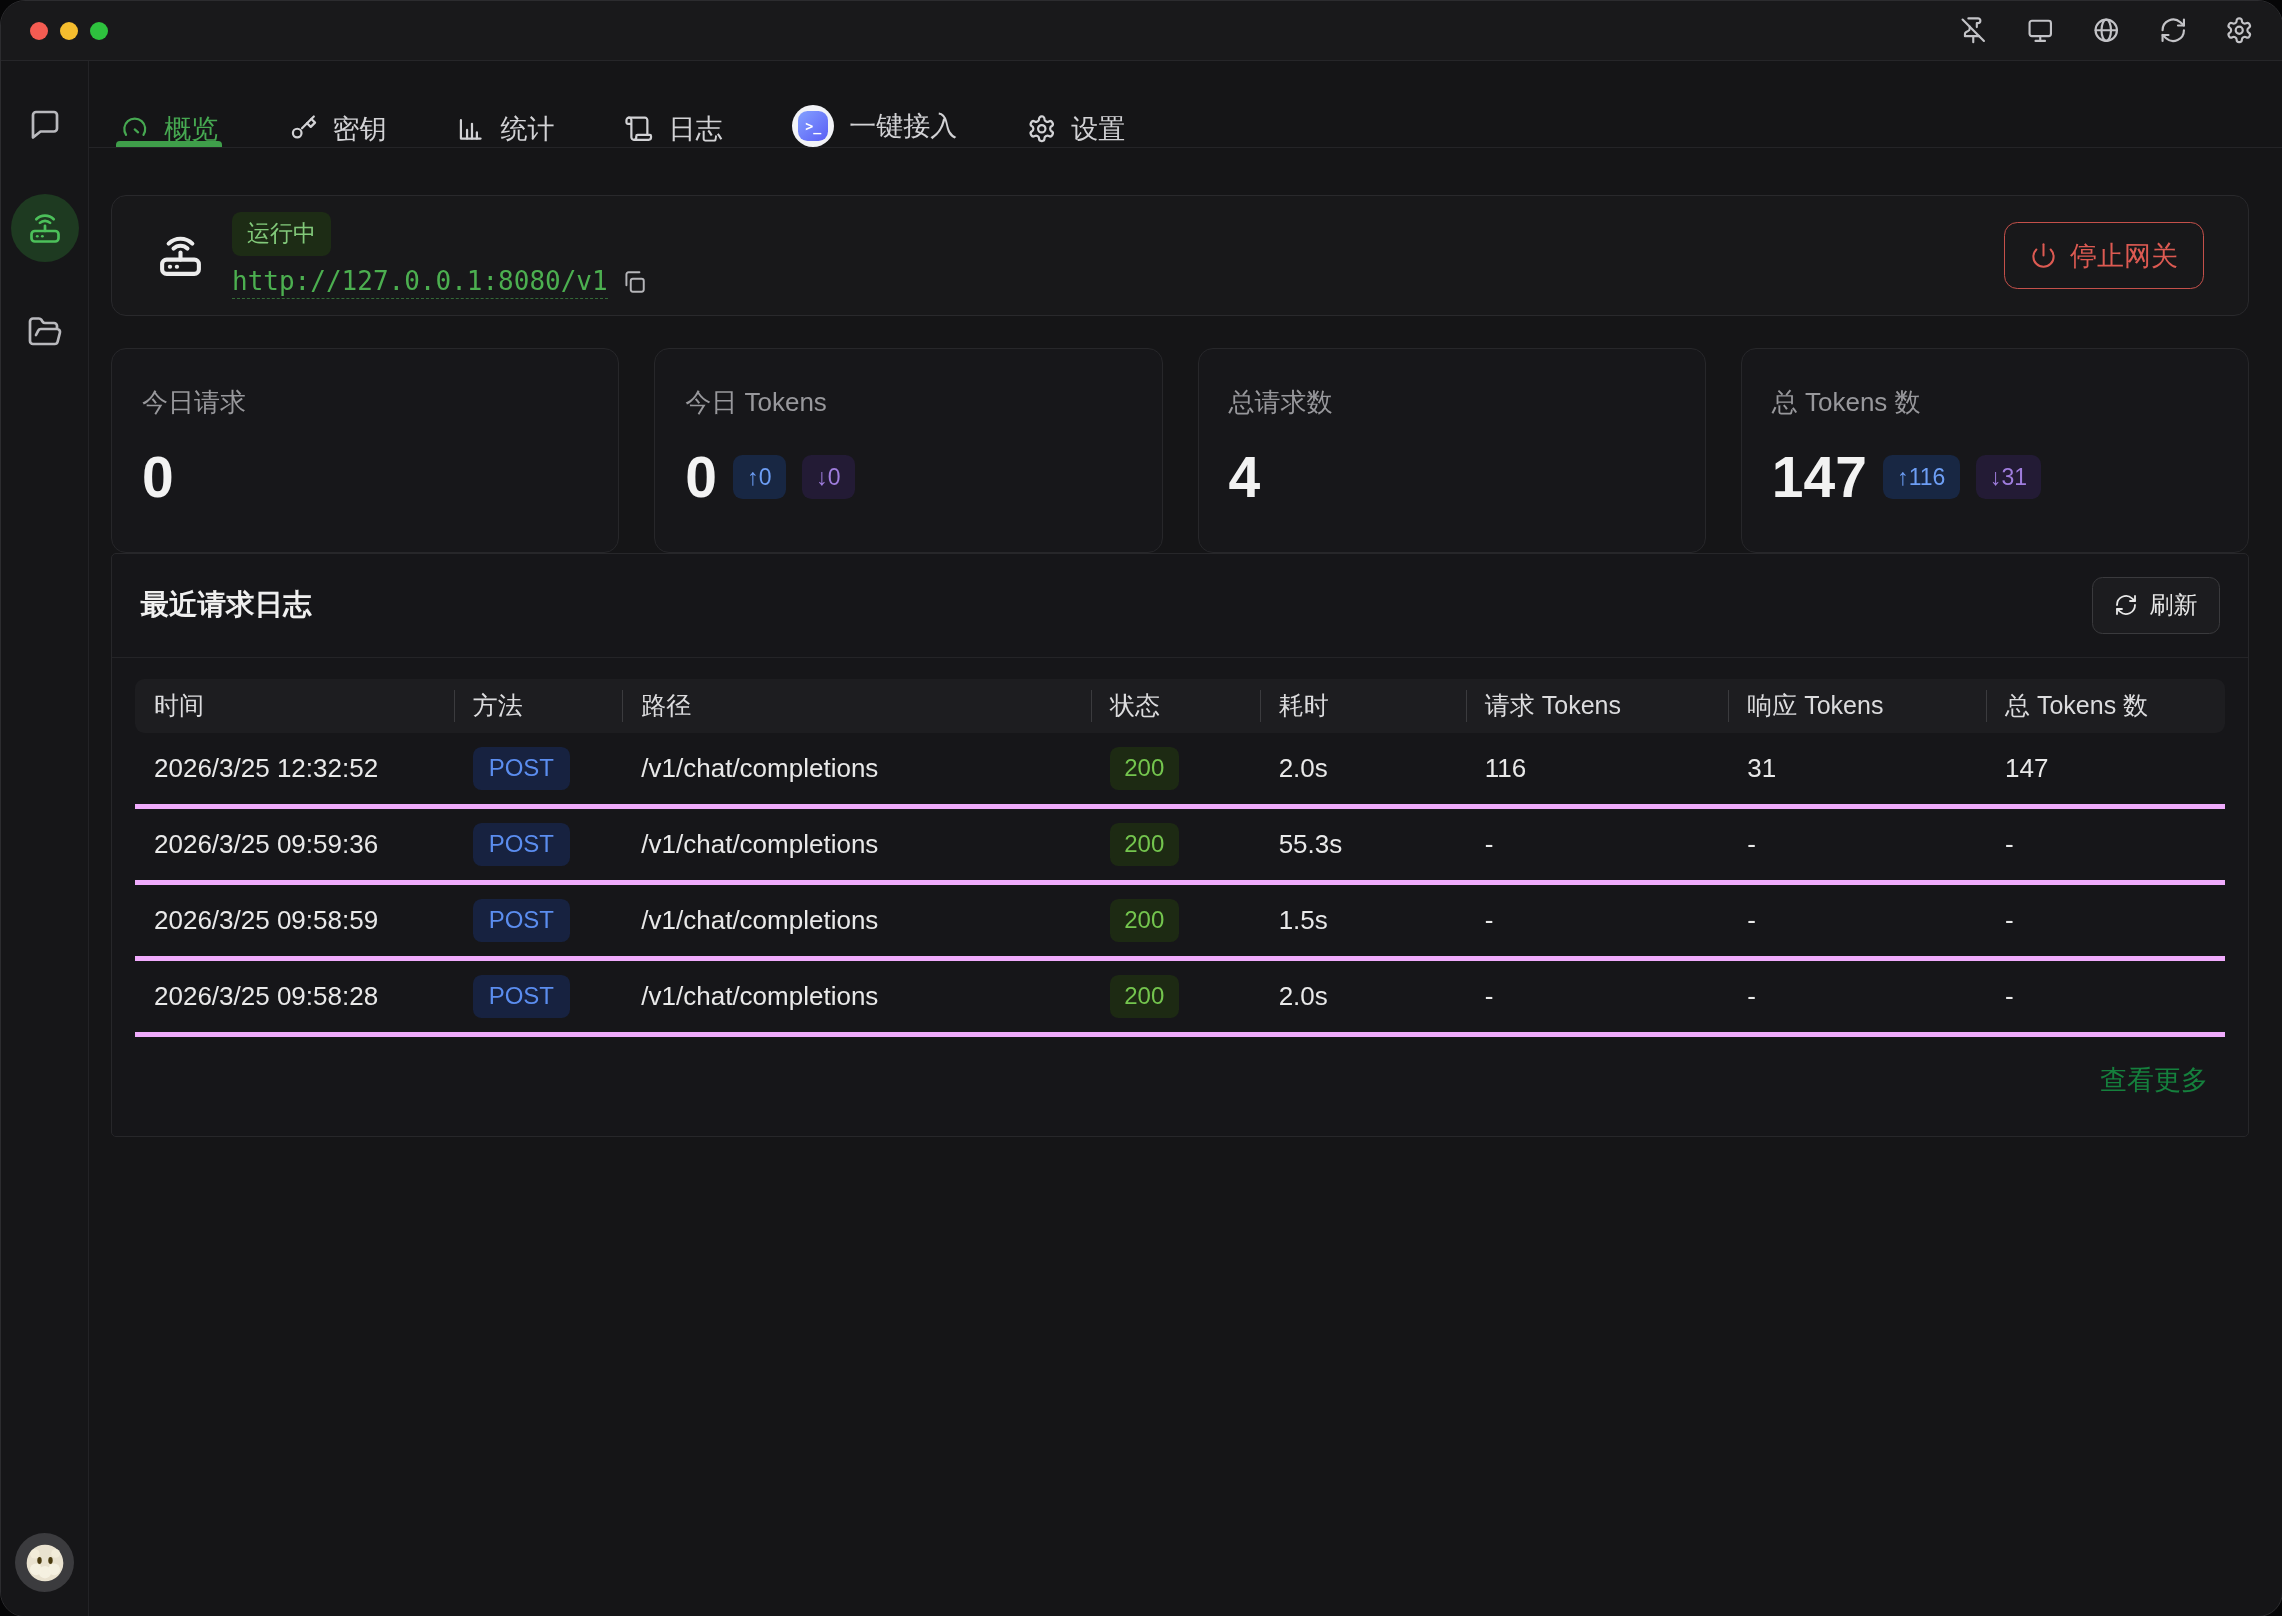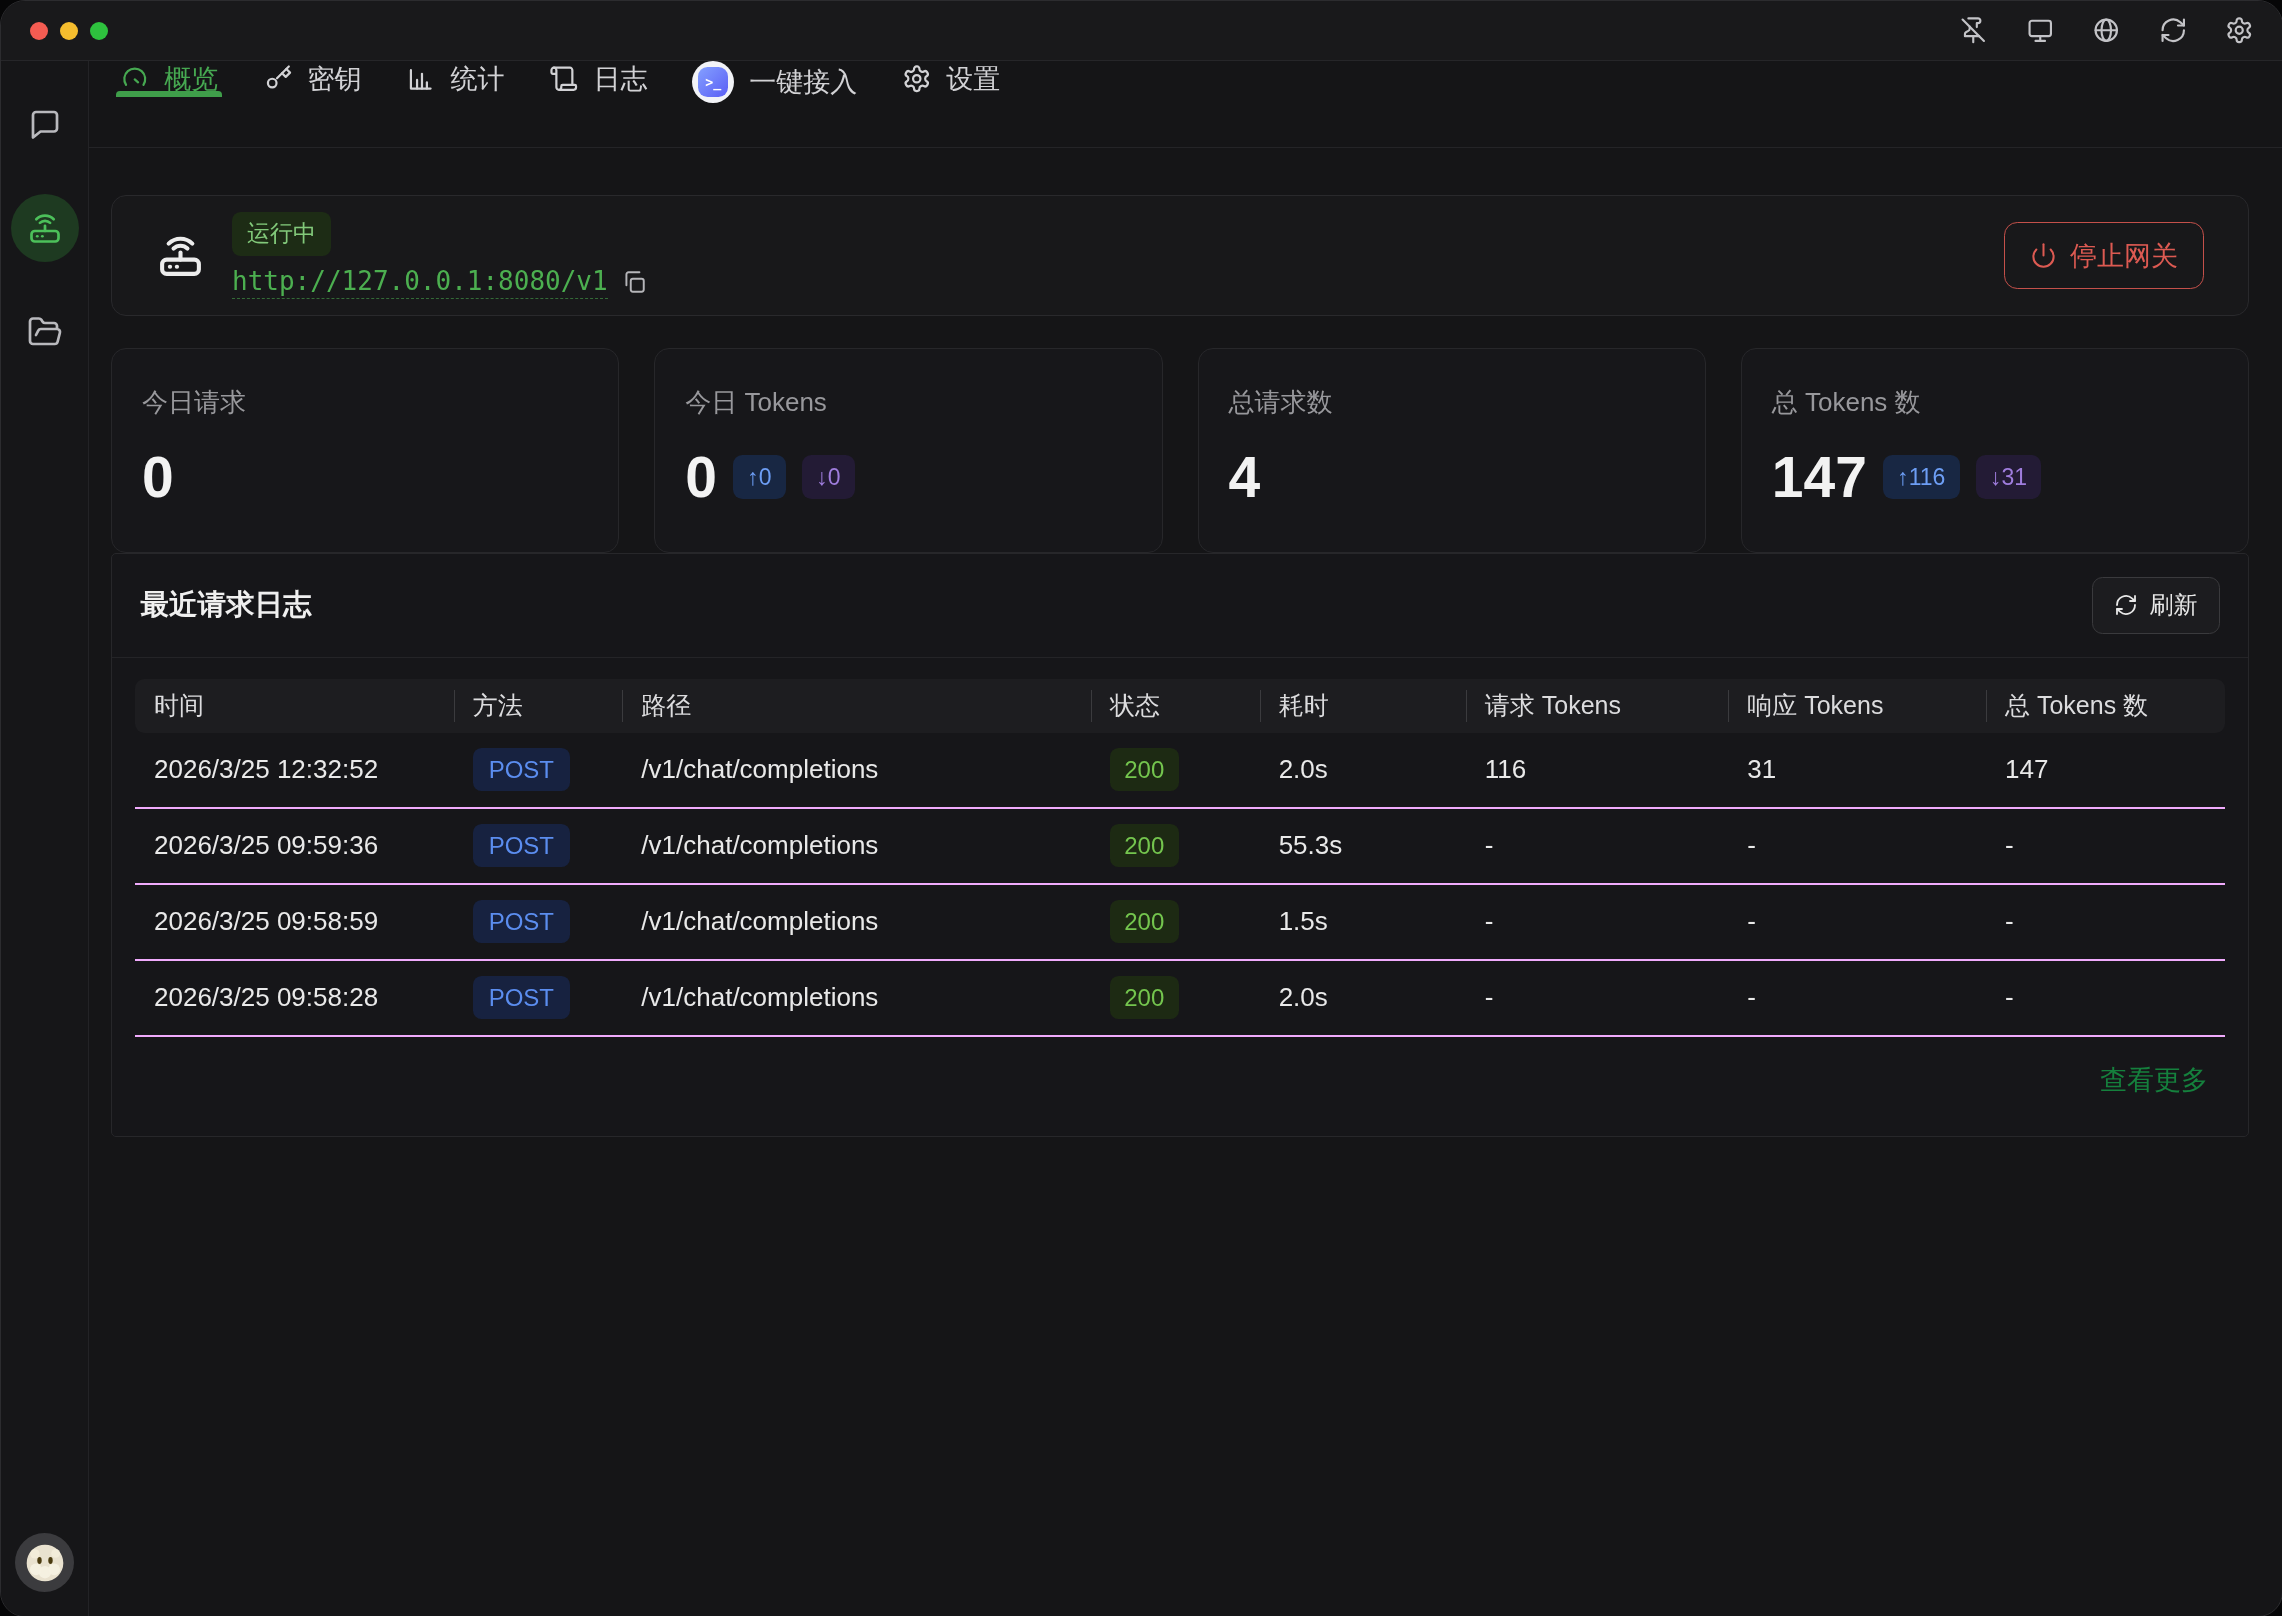--- a/index.html
+++ b/index.html
@@ -34,21 +34,21 @@
   .side-top { display: flex; flex-direction: column; align-items: center; gap: 36px; }
   .side-item { width: 68px; height: 68px; border-radius: 50%; display: flex; align-items: center; justify-content: center; color: #b9b9bd; cursor: pointer; }
   .side-item svg { width: 36px; height: 36px; }
   .side-item.active { background: #1e3a21; color: #4cc05a; }
   .avatar { width: 59px; height: 59px; border-radius: 50%; background: #3b3b3e; display: flex; align-items: center; justify-content: center; overflow: hidden; cursor: pointer; }
   .avatar svg { width: 44px; height: 44px; }
 
   .main { flex: 1; display: flex; flex-direction: column; min-width: 0; }
 
   
-  .tabbar { height: 87px; display: flex; align-items: flex-start; gap: 37px; padding: 0 27px; border-bottom: 1px solid #242427; }
+  .tabbar { height: 87px; display: flex; align-items: flex-end; gap: 62px; padding: 0 27px; border-bottom: 1px solid #242427; }
   .tab { position: relative; display: flex; align-items: center; gap: 15px; color: #d2d2d5; font-size: 27px; cursor: pointer; padding: 0 3.8px; }
   .tab svg { width: 29.5px; height: 29.5px; }
   .tab.active { color: #46a851; }
   .tab.active::after { content: ""; position: absolute; left: 0; right: 0; bottom: 0; height: 5.7px; background: #3f9e4a; border-radius: 3.8px 3.8px 0 0; }
   .onboard-logo { width: 42px; height: 42px; border-radius: 50%; background: #f2f3f7; display: flex; align-items: center; justify-content: center; }
   .onboard-inner { width: 29.5px; height: 29.5px; border-radius: 9.5px; background: linear-gradient(135deg, #84a0ff, #5a5ef5); color: #fff; font-size: 13.3px; font-weight: bold; display: flex; align-items: center; justify-content: center; font-family: "DejaVu Sans Mono", monospace; }
 
   
   .content { padding: 47px 33px 0 22px; overflow: hidden; }
 
@@ -93,21 +93,21 @@
     display: flex; align-items: center; gap: 11.4px; background: #1c1c1f; border: 1px solid #3a3a3d;
     color: #e8e8e8; font-size: 24px; border-radius: 10.5px; padding: 11.4px 21px; cursor: pointer;
     font-family: "Liberation Sans", sans-serif;
   }
   .refresh-btn svg { width: 24px; height: 24px; }
   .table-wrap { padding: 21px 23px 0; }
   .t-grid { display: grid; grid-template-columns: 340fr 180fr 500fr 180fr 220fr 280fr 275fr 255fr; align-items: center; }
   .t-head { background: #1d1d20; border-radius: 9.5px; height: 54px; color: #dcdcde; font-size: 25px; }
   .t-head .t-cell { position: relative; padding-left: 19px; }
   .t-head .t-cell:not(:first-child)::before { content: ""; position: absolute; left: 0; top: 50%; transform: translateY(-50%); width: 1px; height: 32px; background: #3b3b3e; }
-  .t-row { height: 76px; border-bottom: 2px solid #f0abfc; color: #e9e9e9; font-size: 26px; cursor: pointer; }
+  .t-row { height: 76px; border-bottom: 5px solid #f0abfc; color: #e9e9e9; font-size: 26px; cursor: pointer; }
   .t-row .t-cell { padding-left: 19px; }
   .badge-method { display: inline-block; background: #172240; color: #5b8def; font-size: 24px; padding: 7.6px 16px; border-radius: 8.6px; }
   .badge-status { display: inline-block; background: #1d2a13; color: #74c54e; font-size: 24px; padding: 7.6px 14.3px; border-radius: 8.6px; }
   .logs-footer { padding: 25px 40px 38px; text-align: right; }
   .more-link { color: #15803d; font-size: 27px; text-decoration: none; cursor: pointer; }
 </style>
 </head>
 <body>
 
 <div class="window">

